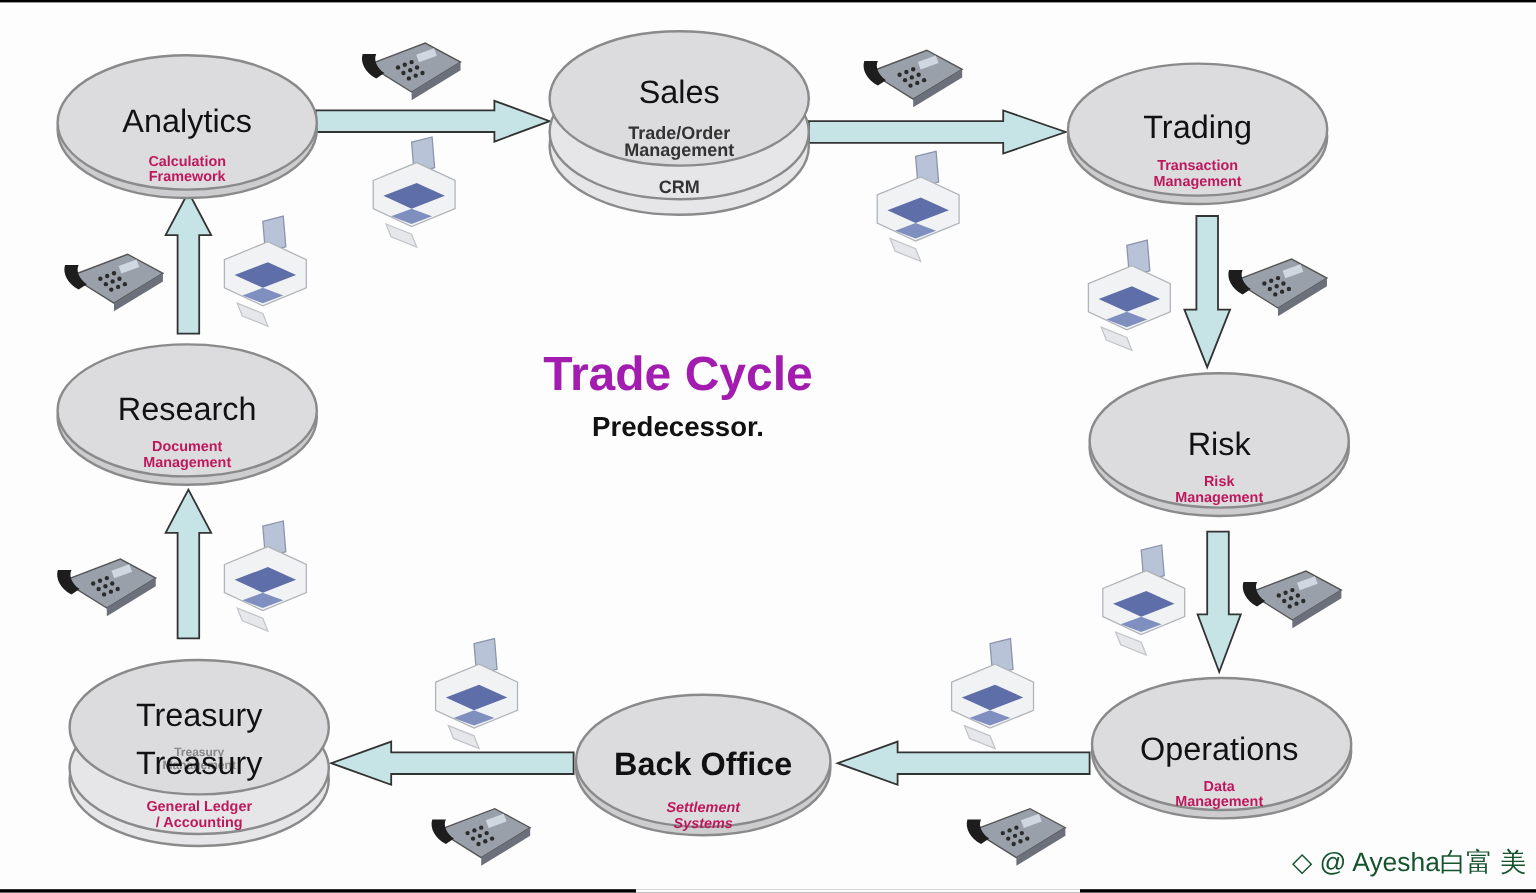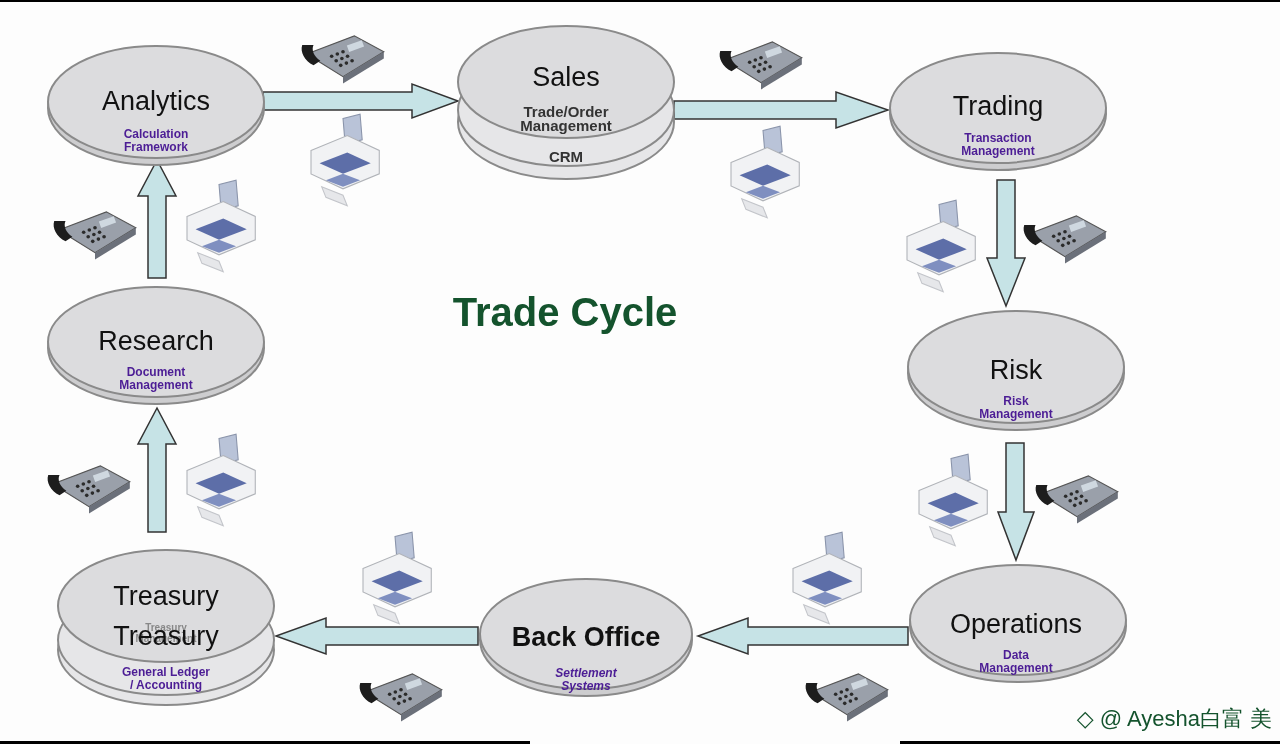--- a/index.html
+++ b/index.html
@@ -2,23 +2,23 @@
 <html><head>
 <meta charset="utf-8">
 <style>
   html, body { margin:0; padding:0; }
   body { width:1280px; height:744px; background:#fdfdfd; position:relative; overflow:hidden; font-family:"Liberation Sans", sans-serif; }
   .topbar { position:absolute; left:0; top:0; width:1280px; height:2px; background:#000; }
   .botbar { position:absolute; left:0; bottom:0; width:1280px; height:3px; background:#000; }
   .botbar .gap { position:absolute; left:530px; width:370px; height:3px; background:#fdfdfd; }
   svg.diagram { position:absolute; left:0; top:0; }
   .node-title { position:absolute; text-align:center; color:#111; font-size:27px; line-height:30px; white-space:nowrap; }
-  .node-sub { position:absolute; text-align:center; color:#4c1d95; font-size:12px; font-weight:bold; line-height:13px; white-space:nowrap; }
+  .node-sub { position:absolute; text-align:center; color:#be185d; font-size:12px; font-weight:bold; line-height:13px; white-space:nowrap; }
   .node-sub2 { position:absolute; text-align:center; color:#333; font-size:15px; font-weight:bold; line-height:14px; white-space:nowrap; }
-  .center-title { position:absolute; left:360px; top:290px; width:410px; text-align:center; font-weight:bold; font-size:40px; color:#14532d; }
+  .center-title { position:absolute; left:360px; top:290px; width:410px; text-align:center; font-weight:bold; font-size:40px; color:#a21caf; }
   .center-body { position:absolute; left:340px; top:340px; width:450px; text-align:center; font-weight:bold; font-size:23px; line-height:30px; color:#111; }
   .watermark { position:absolute; right:8px; bottom:10px; font-size:22px; color:#14532d; white-space:nowrap; }
 </style>
 </head>
 <body>
 
 <div class="topbar"></div>
 
 <svg class="diagram" width="1280" height="744">
   <defs>
@@ -161,20 +161,21 @@
 </div>
 
 <div class="node-title" style="left:56px;top:326px;width:200px;">Research</div>
 <div class="node-sub" style="left:56px;top:366px;width:200px;">
   <div>Document</div>
   <div>Management</div>
 </div>
 
 <div class="center-title">Trade Cycle</div>
 <div class="center-body">
+  <div>Predecessor.</div>
 </div>
 
 <div class="watermark">
   <span>◇</span>
   <span>@ Ayesha白富 美</span>
 </div>
 
 <div class="botbar">
     <div class="gap"></div>
   </div>

